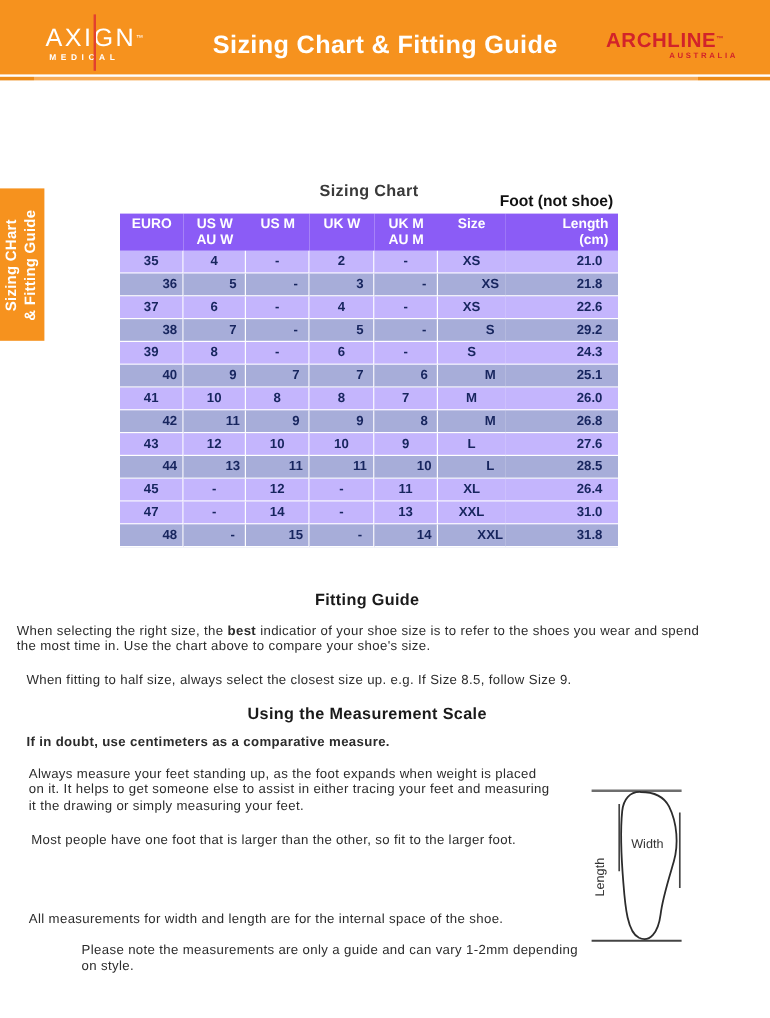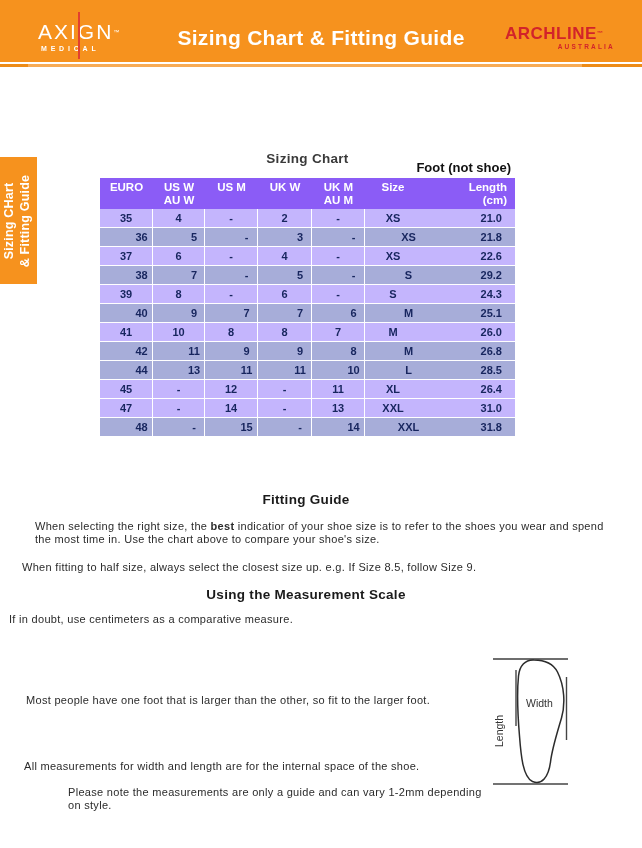--- a/index.html
+++ b/index.html
@@ -43,23 +43,23 @@
   table.sizing-table td.num{text-align:right;padding-right:13px;}
   tr.row-blue td{background:#c4b5fd;}
   tr.row-peri td{background:#A7ADD9;padding-left:31px;}
   
   .h2{position:absolute;left:0;width:612px;text-align:center;font-size:13.5px;
     font-weight:bold;color:#1a1a1a;letter-spacing:.3px;}
   .h2.fitting{top:492px;}
   .h2.ums{top:587px;}
   .body{position:absolute;margin:0;font-size:11px;line-height:13.4px;color:#2b2b2b;
     white-space:pre;letter-spacing:.3px;}
-  .p1{left:35px;top:520px;}
+  .p1{left:14px;top:520px;}
   .p2{left:22px;top:561px;}
-  .mp1{left:9px;top:613px;}
+  .mp1{left:22px;top:613px;font-weight:bold;}
   .mp2{left:24px;top:639px;}
   .mp3{left:26px;top:694px;}
   .mp4{left:24px;top:760px;}
   .mp5{left:24px;top:786px;margin-left:44px;}
   
   .foot-diagram{position:absolute;left:488px;top:650px;}
   .foot-diagram text{font-family:"Liberation Sans",sans-serif;}
 </style>
 </head>
 <body>
@@ -180,20 +180,29 @@
         </tr>
         <tr class="row-peri">
           <td class="sep">42</td>
           <td class="sep">11</td>
           <td class="sep">9</td>
           <td class="sep">9</td>
           <td class="sep">8</td>
           <td>M</td>
           <td class="num">26.8</td>
         </tr>
+        <tr class="row-blue">
+          <td class="sep">43</td>
+          <td class="sep">12</td>
+          <td class="sep">10</td>
+          <td class="sep">10</td>
+          <td class="sep">9</td>
+          <td>L</td>
+          <td class="num">27.6</td>
+        </tr>
         <tr class="row-peri">
           <td class="sep">44</td>
           <td class="sep">13</td>
           <td class="sep">11</td>
           <td class="sep">11</td>
           <td class="sep">10</td>
           <td>L</td>
           <td class="num">28.5</td>
         </tr>
         <tr class="row-blue">
@@ -226,20 +235,23 @@
       </tbody>
   </table>
 
   <div class="h2 fitting">Fitting Guide</div>
   <p class="body p1"><span>When selecting the right size, the </span><b>best</b><span> indicatior of your shoe size is to refer to the shoes you wear and spend
 the most time in. Use the chart above to compare your shoe's size.</span></p>
   <p class="body p2">When fitting to half size, always select the closest size up. e.g. If Size 8.5, follow Size 9.</p>
 
   <div class="h2 ums">Using the Measurement Scale</div>
   <p class="body mp1">If in doubt, use centimeters as a comparative measure.</p>
+  <p class="body mp2">Always measure your feet standing up, as the foot expands when weight is placed
+on it. It helps to get someone else to assist in either tracing your feet and measuring
+it the drawing or simply measuring your feet.</p>
   <p class="body mp3">Most people have one foot that is larger than the other, so fit to the larger foot.</p>
   <p class="body mp4">All measurements for width and length are for the internal space of the shoe.</p>
   <p class="body mp5">Please note the measurements are only a guide and can vary 1-2mm depending
 on style.</p>
 
   <svg class="foot-diagram" width="85" height="140" viewBox="0 0 85 140" xmlns="http://www.w3.org/2000/svg">
     <line x1="5" y1="9" x2="80" y2="9" stroke="#6e6e6e" stroke-width="2.2"></line>
     <line x1="5" y1="134" x2="80" y2="134" stroke="#444444" stroke-width="1.6"></line>
     <path d="M 46 10 C 37 9.5 31.5 16 30.5 26 C 29 41 29.5 62 31.5 86 C 33 106 35 127 44.5 131.5 C 53.5 135.5 60.5 127.5 62.5 112 C 64 99 68.5 85 73.5 68 C 77.5 54 76.5 36 69.5 22 C 64.5 12.5 55 10 46 10 Z" fill="none" stroke="#2c2c2c" stroke-width="1.5"></path>
     <line x1="28" y1="20" x2="28" y2="76" stroke="#444444" stroke-width="1.4"></line>

